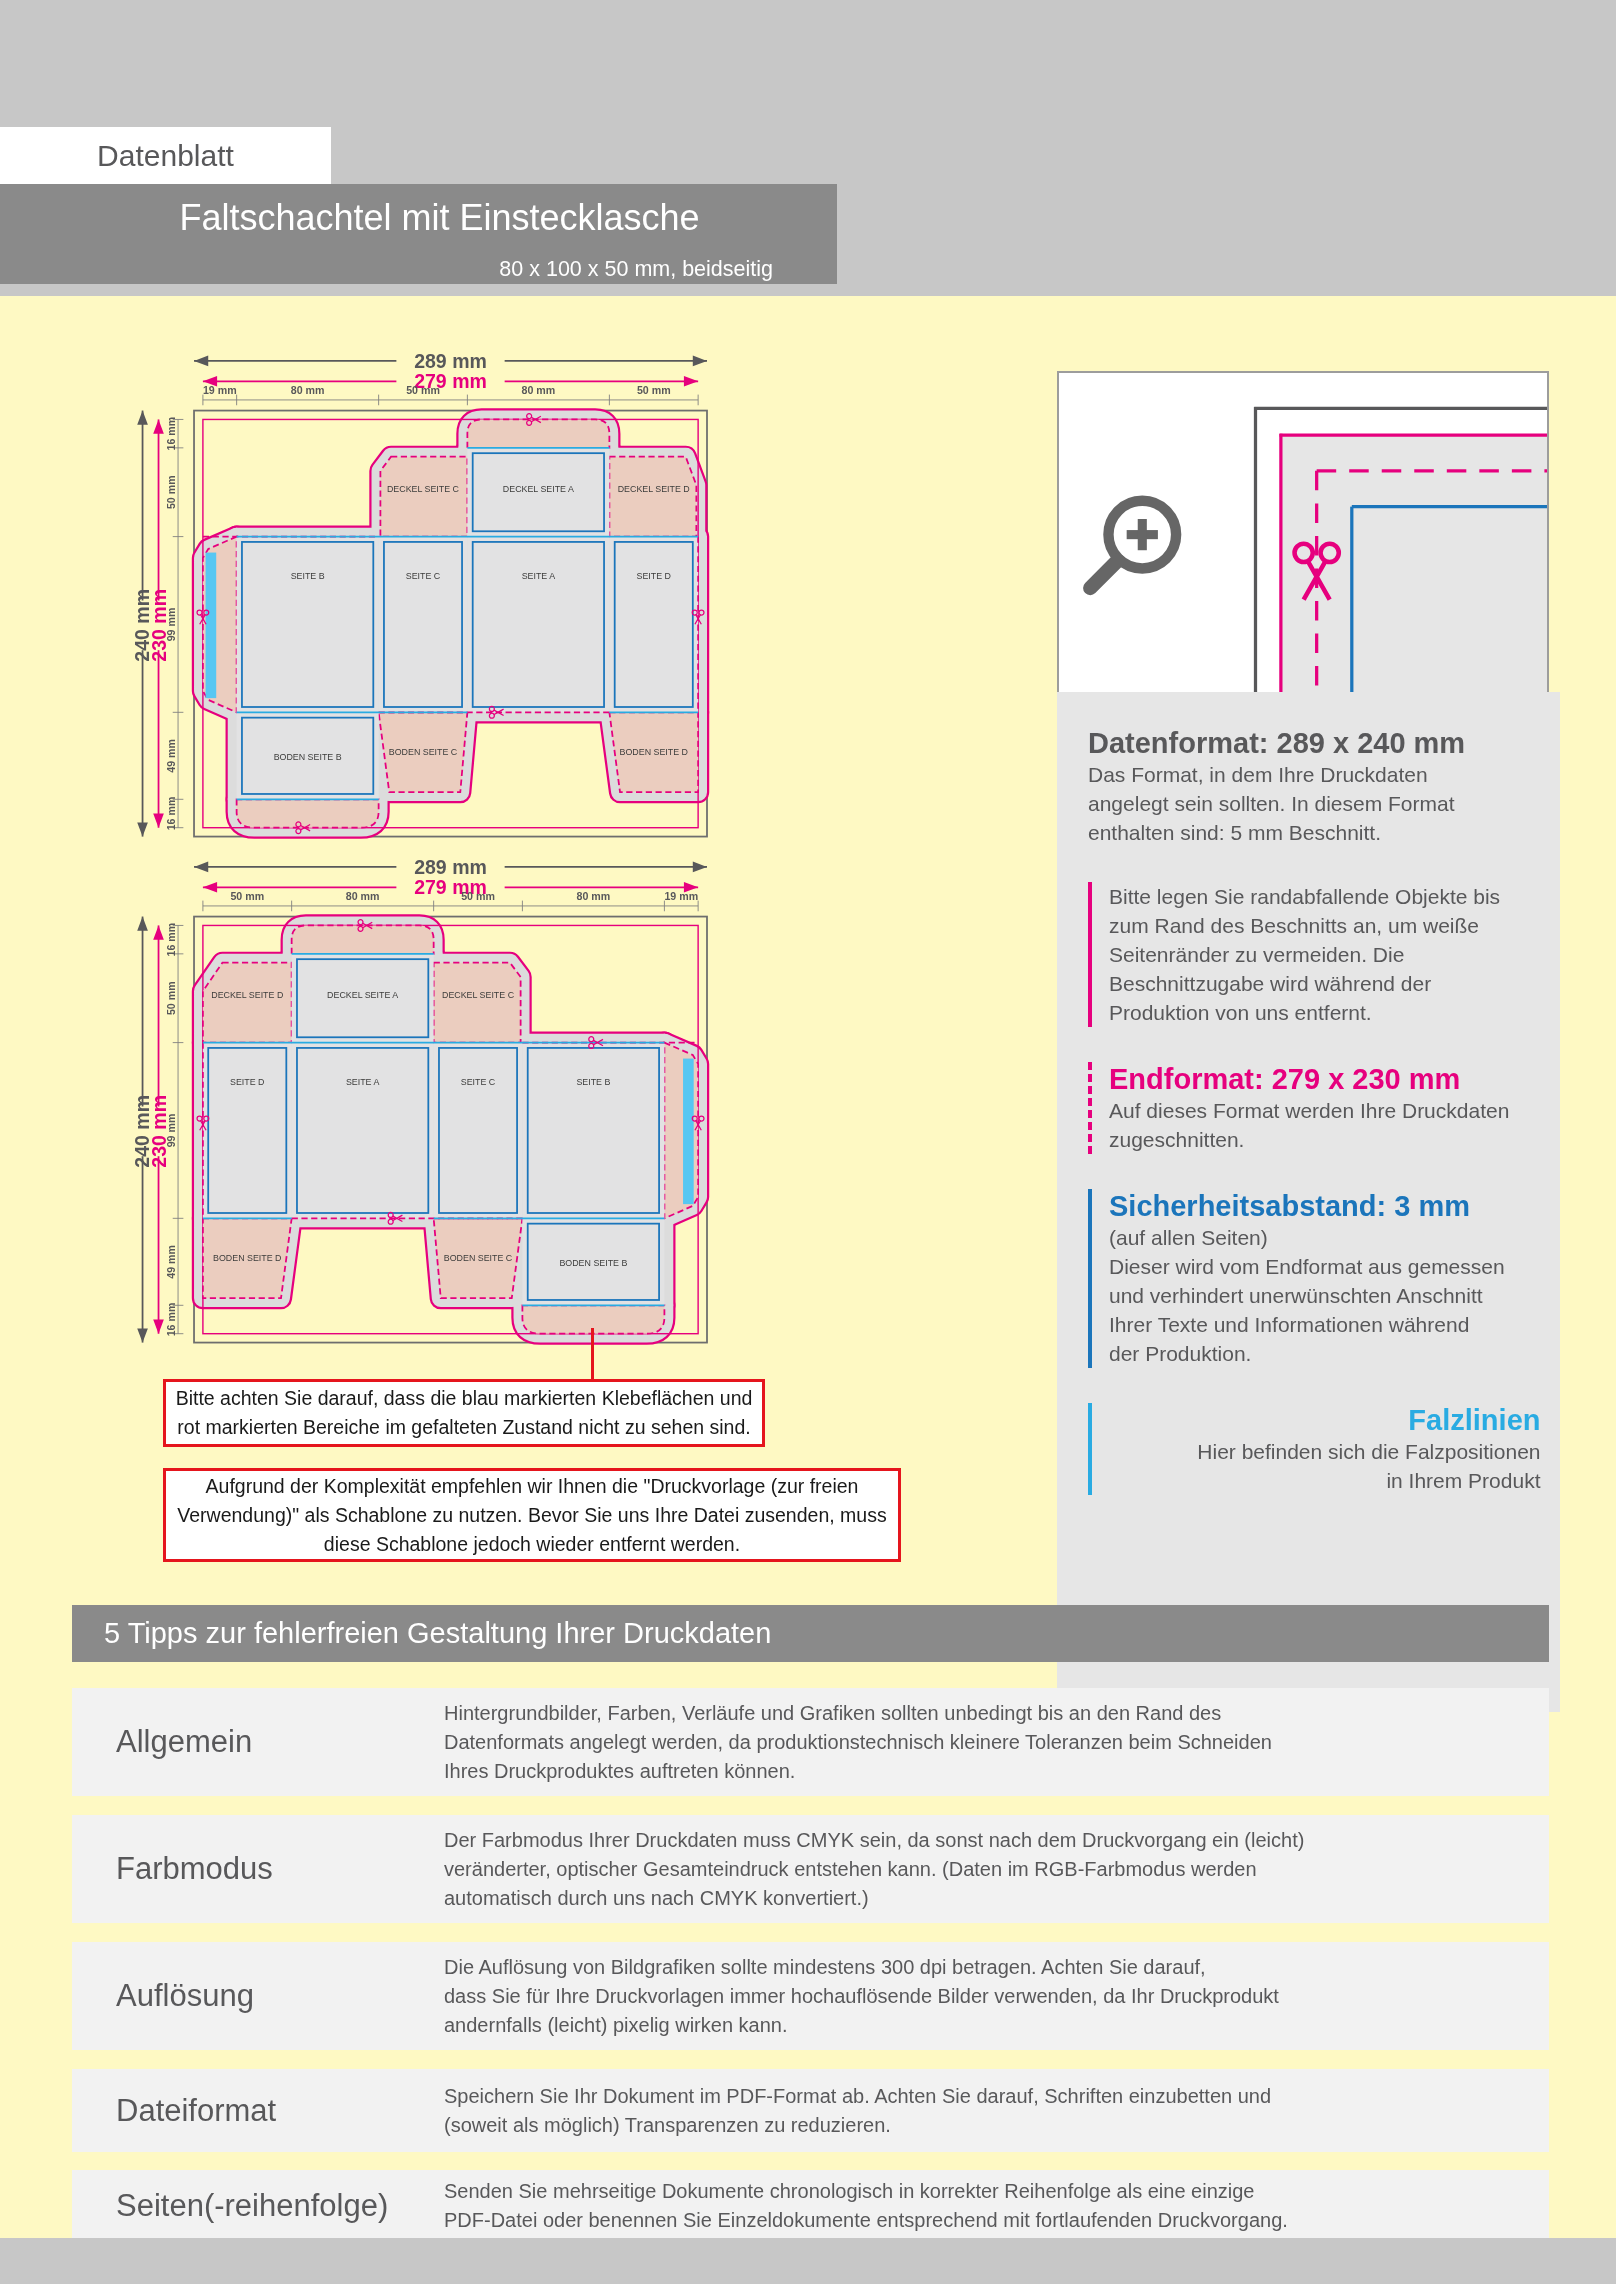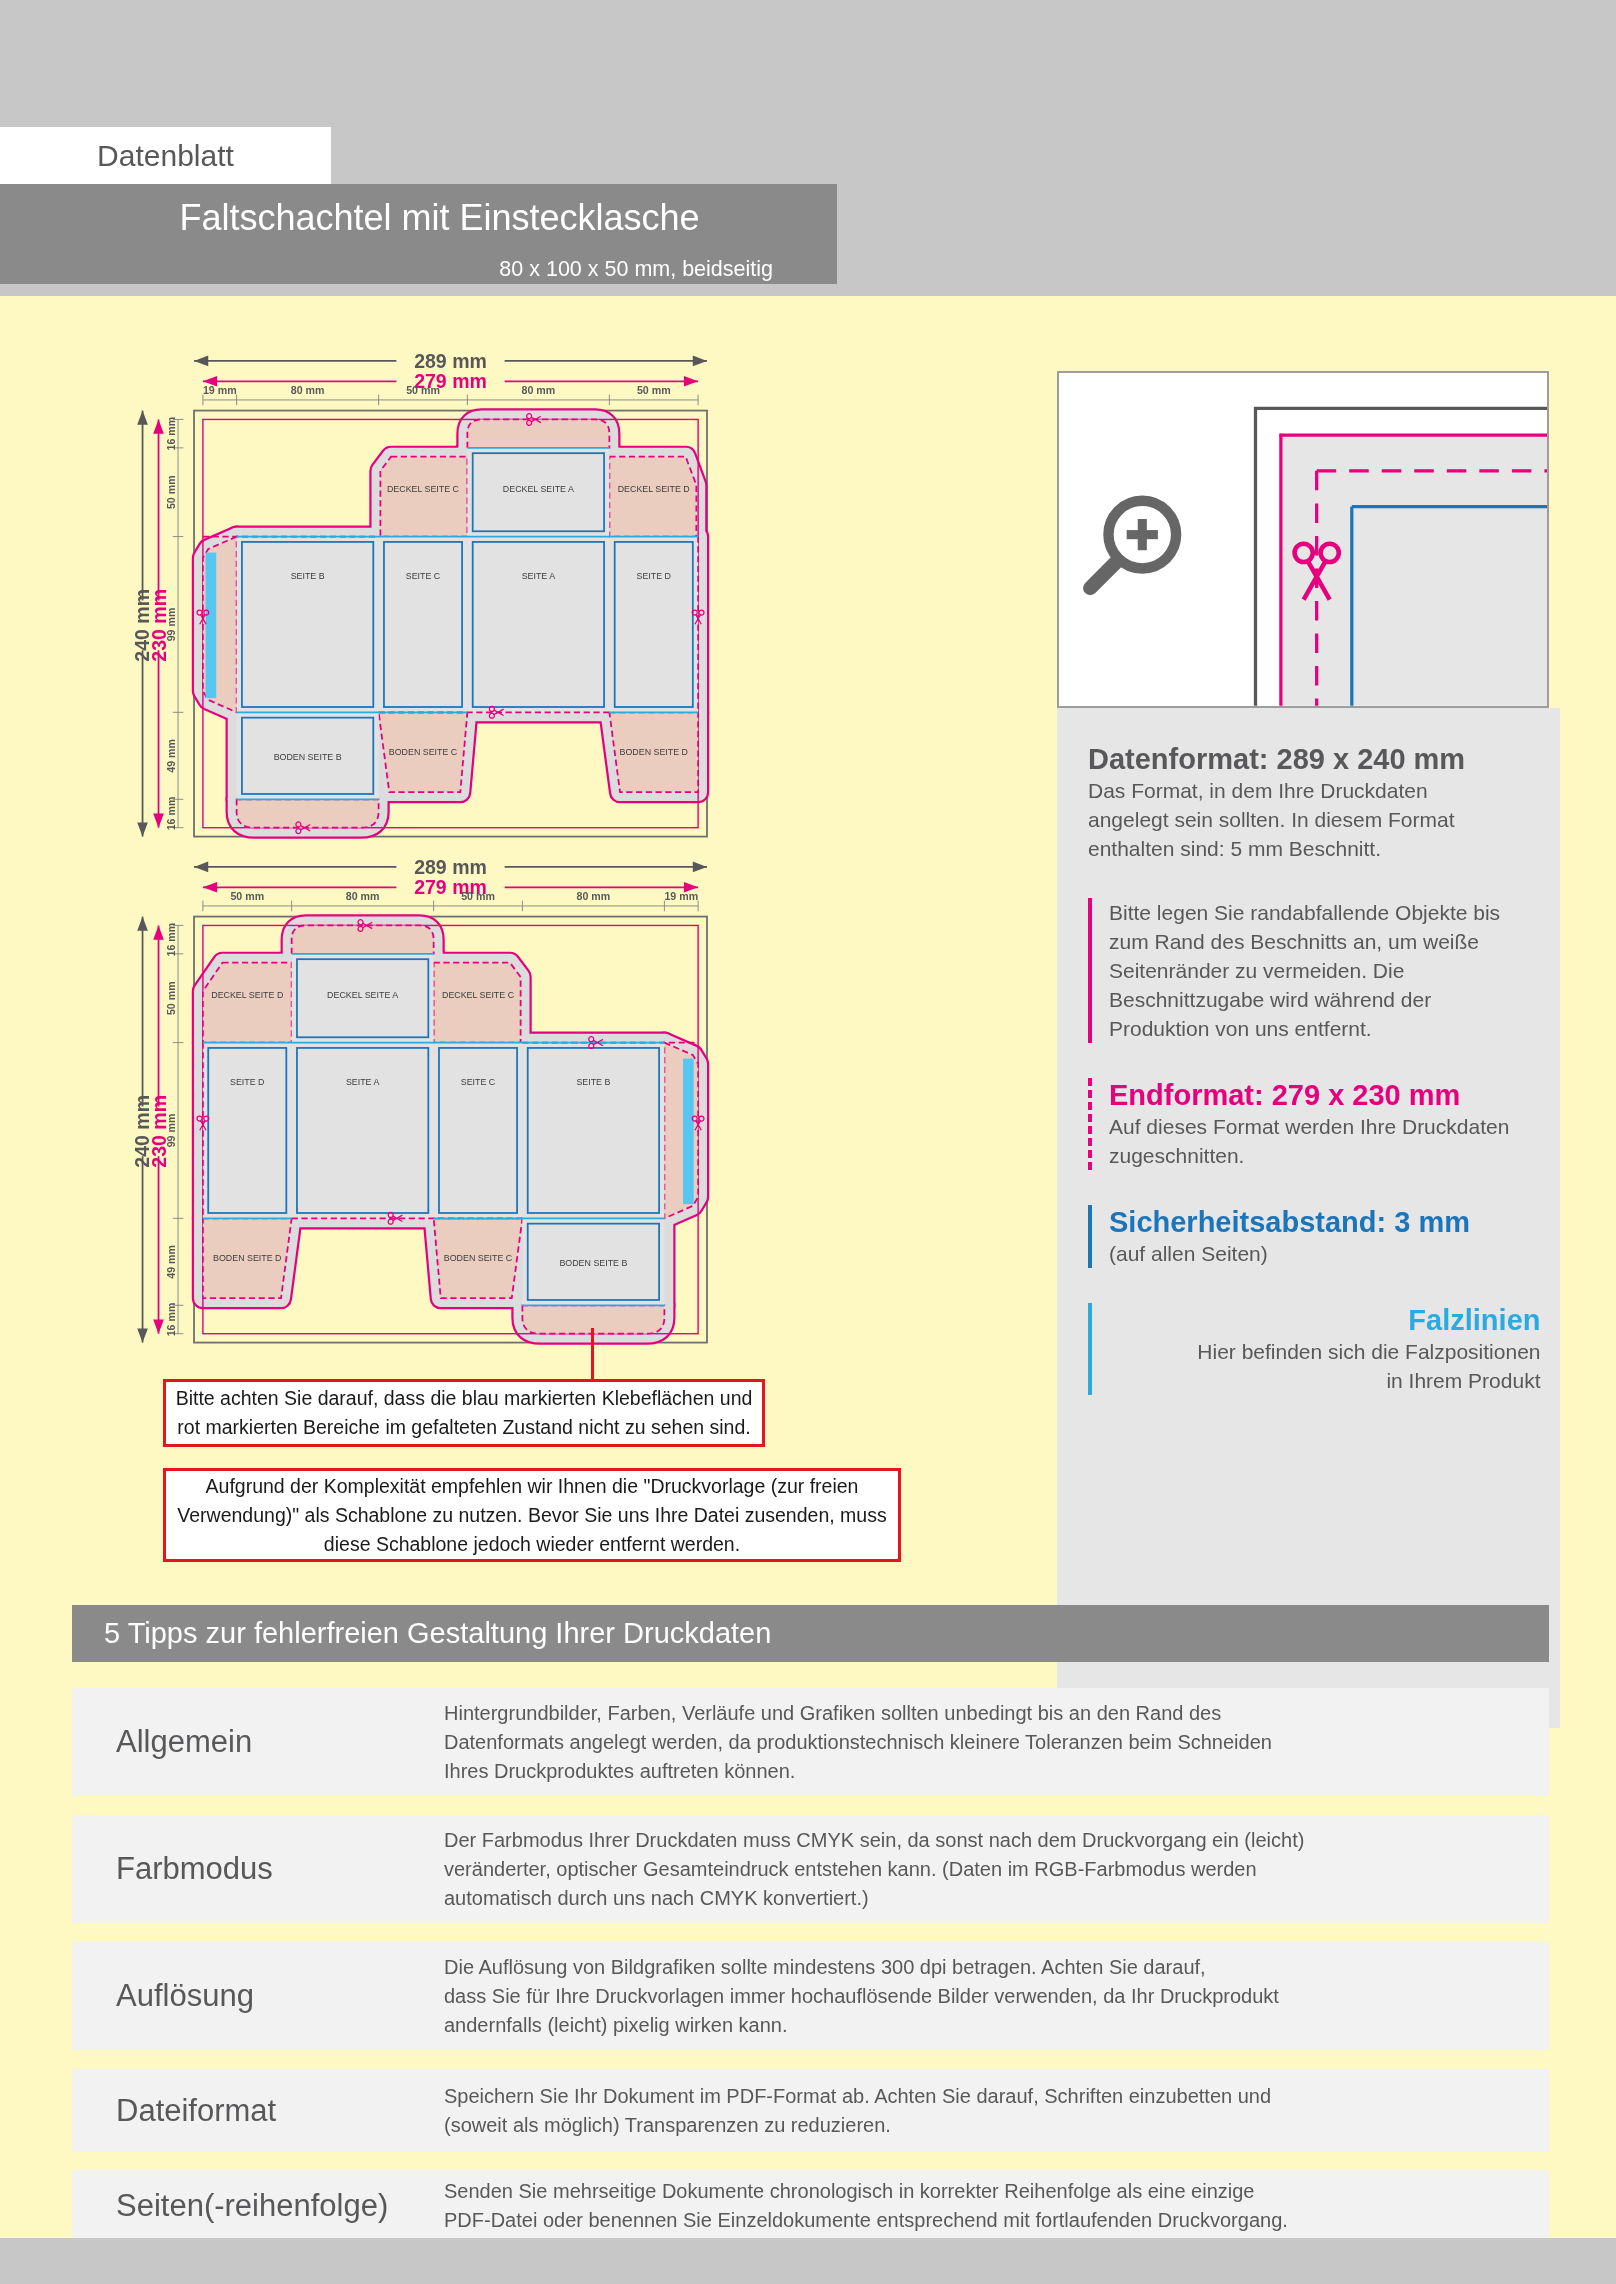--- a/index.html
+++ b/index.html
@@ -17,21 +17,21 @@
   .red-line{left:591px;top:1328px;width:3.3px;height:52px;background:#e5151d;}
   .note-box{border:3.3px solid #e5151d;background:#fff;color:#1a1a1a;
     display:flex;align-items:center;justify-content:center;text-align:center;
     white-space:pre-line;font-size:19.5px;line-height:29px;}
   .note-1{left:163px;top:1379px;width:596px;height:62px;}
   .note-2{left:163px;top:1468px;width:732px;height:88px;}
   
   .detail-panel{left:1057px;top:371px;width:492px;height:337px;background:#fff;
     border:2px solid #9d9d9c;box-sizing:border-box;overflow:hidden;}
   
-  .info-panel{left:1057px;top:708px;width:503px;height:1020px;background:#e6e6e6;
+  .info-panel{left:1057px;top:692px;width:503px;height:1020px;background:#e6e6e6;
     box-sizing:border-box;padding:34px 19.5px 0 31px;}
   .info-panel h2{margin:0;font-size:29px;line-height:34px;font-weight:bold;}
   .info-panel .body{font-size:21px;line-height:29px;white-space:pre-line;color:#58585a;}
   .sec{margin-bottom:35px;}
   .bar-pink-solid{border-left:4.6px solid #e6007e;padding-left:17px;margin-top:32px;}
   .bar-pink-dash{border-left:4.6px dashed #e6007e;padding-left:17px;}
   .bar-blue{border-left:4.6px solid #1b75bb;padding-left:17px;}
   .bar-cyan{border-left:4.6px solid #29abe2;padding-left:17px;text-align:right;}
   .pink{color:#e6007e;} .blue{color:#1b75bb;} .cyan{color:#29abe2;}
   .b{font-weight:normal;}
@@ -424,20 +424,24 @@
 Produktion von uns entfernt.</div>
     </div>
     <div class="sec bar-pink-dash">
       <h2 class="pink">Endformat: 279 x 230 mm</h2>
       <div class="body">Auf dieses Format werden Ihre Druckdaten
 zugeschnitten.</div>
     </div>
     <div class="sec bar-blue">
       <h2 class="blue">Sicherheitsabstand: 3 mm</h2>
       <div class="body blue">(auf allen Seiten)</div>
+      <div class="body">Dieser wird vom Endformat aus gemessen
+und verhindert unerwünschten Anschnitt
+Ihrer Texte und Informationen während
+der Produktion.</div>
     </div>
     <div class="sec bar-cyan">
       <h2 class="cyan">Falzlinien</h2>
       <div class="body">Hier befinden sich die Falzpositionen
 in Ihrem Produkt</div>
     </div>
   </div>
 
   <div class="abs tips-band">
     <span>5 Tipps zur fehlerfreien Gestaltung Ihrer Druckdaten</span>

